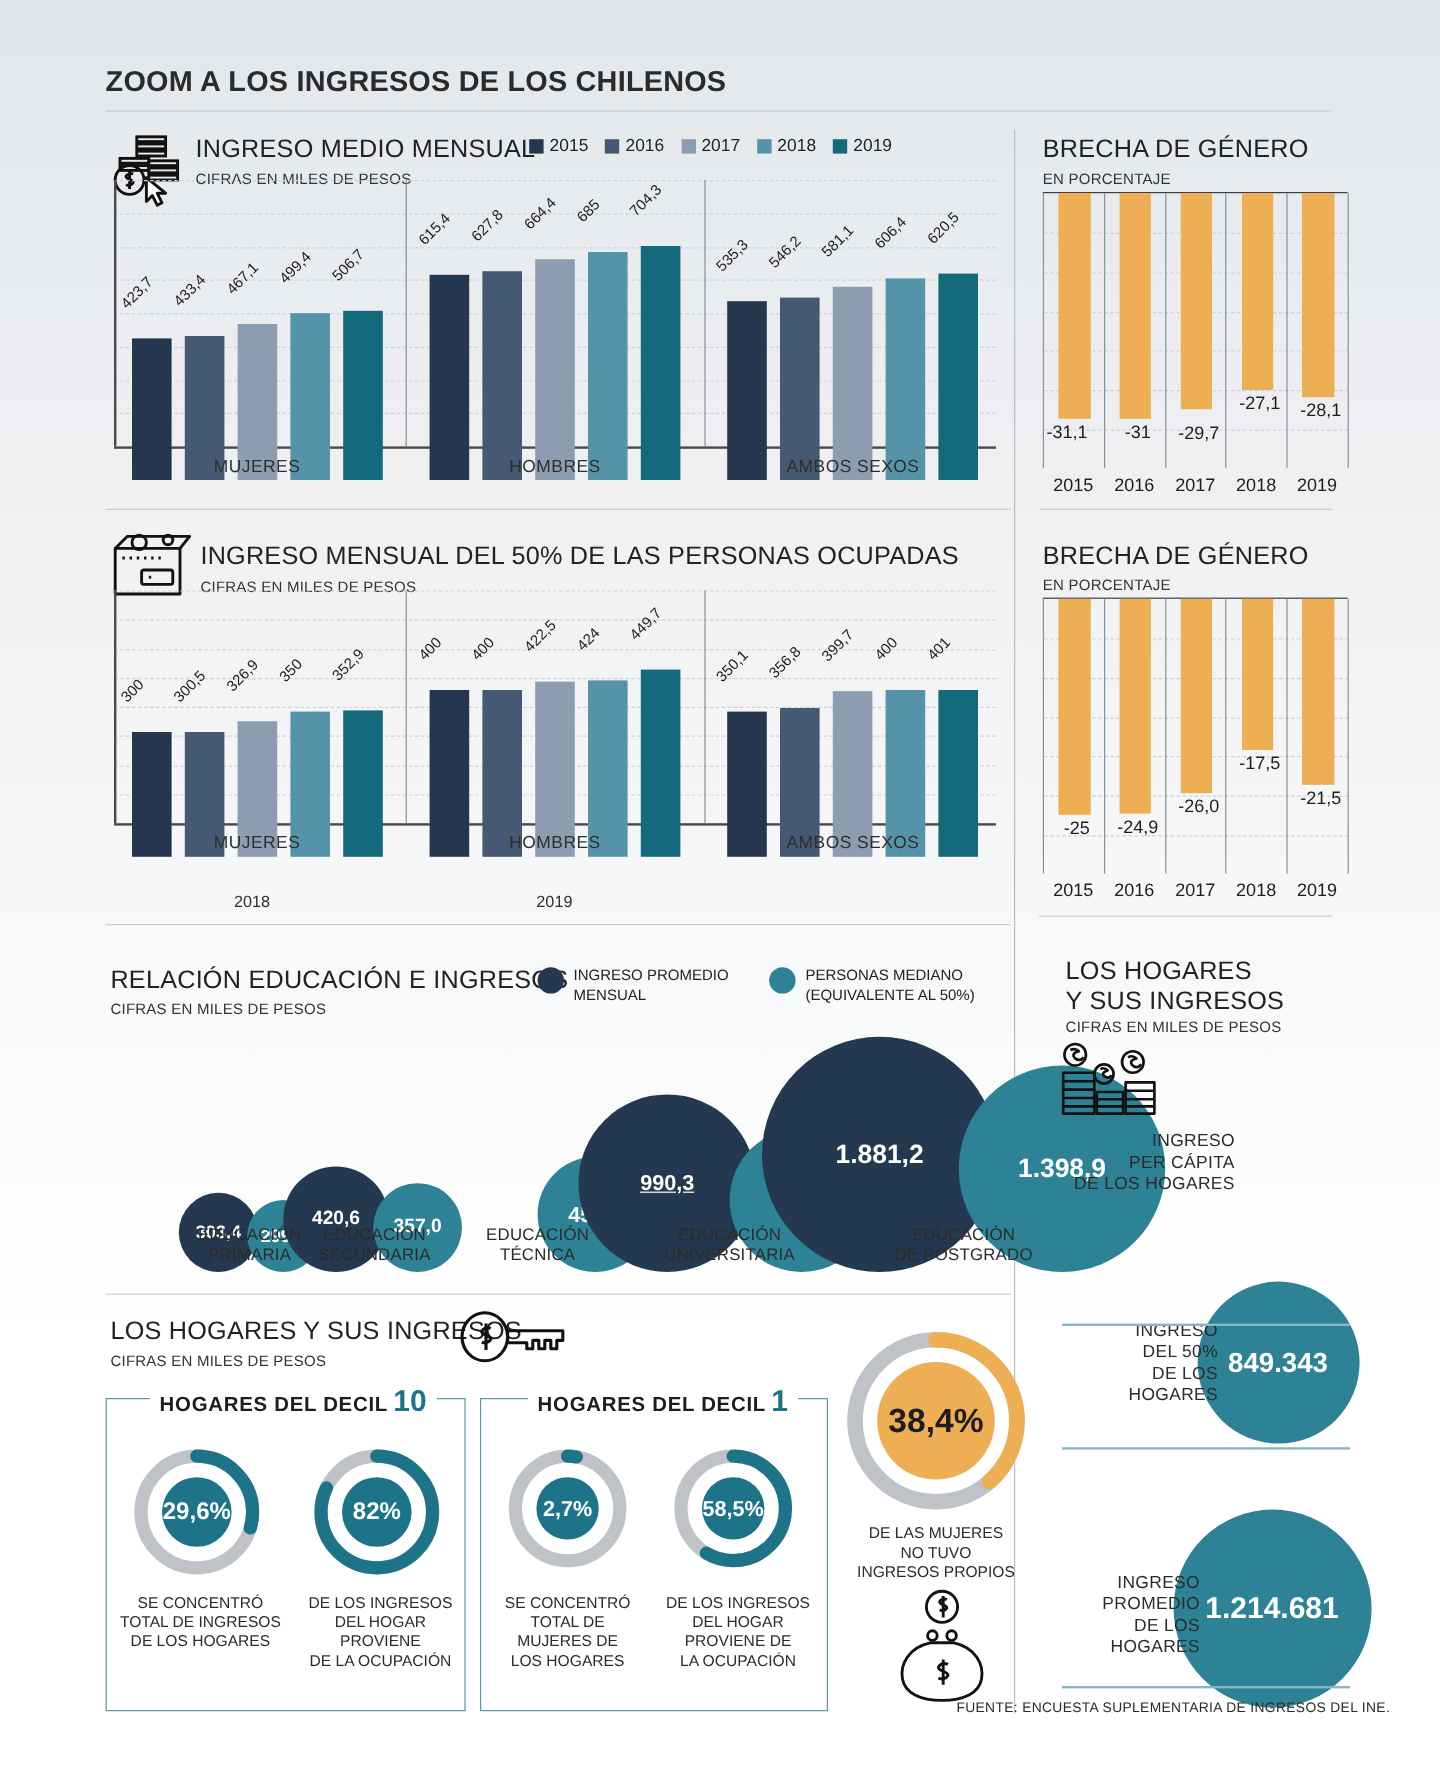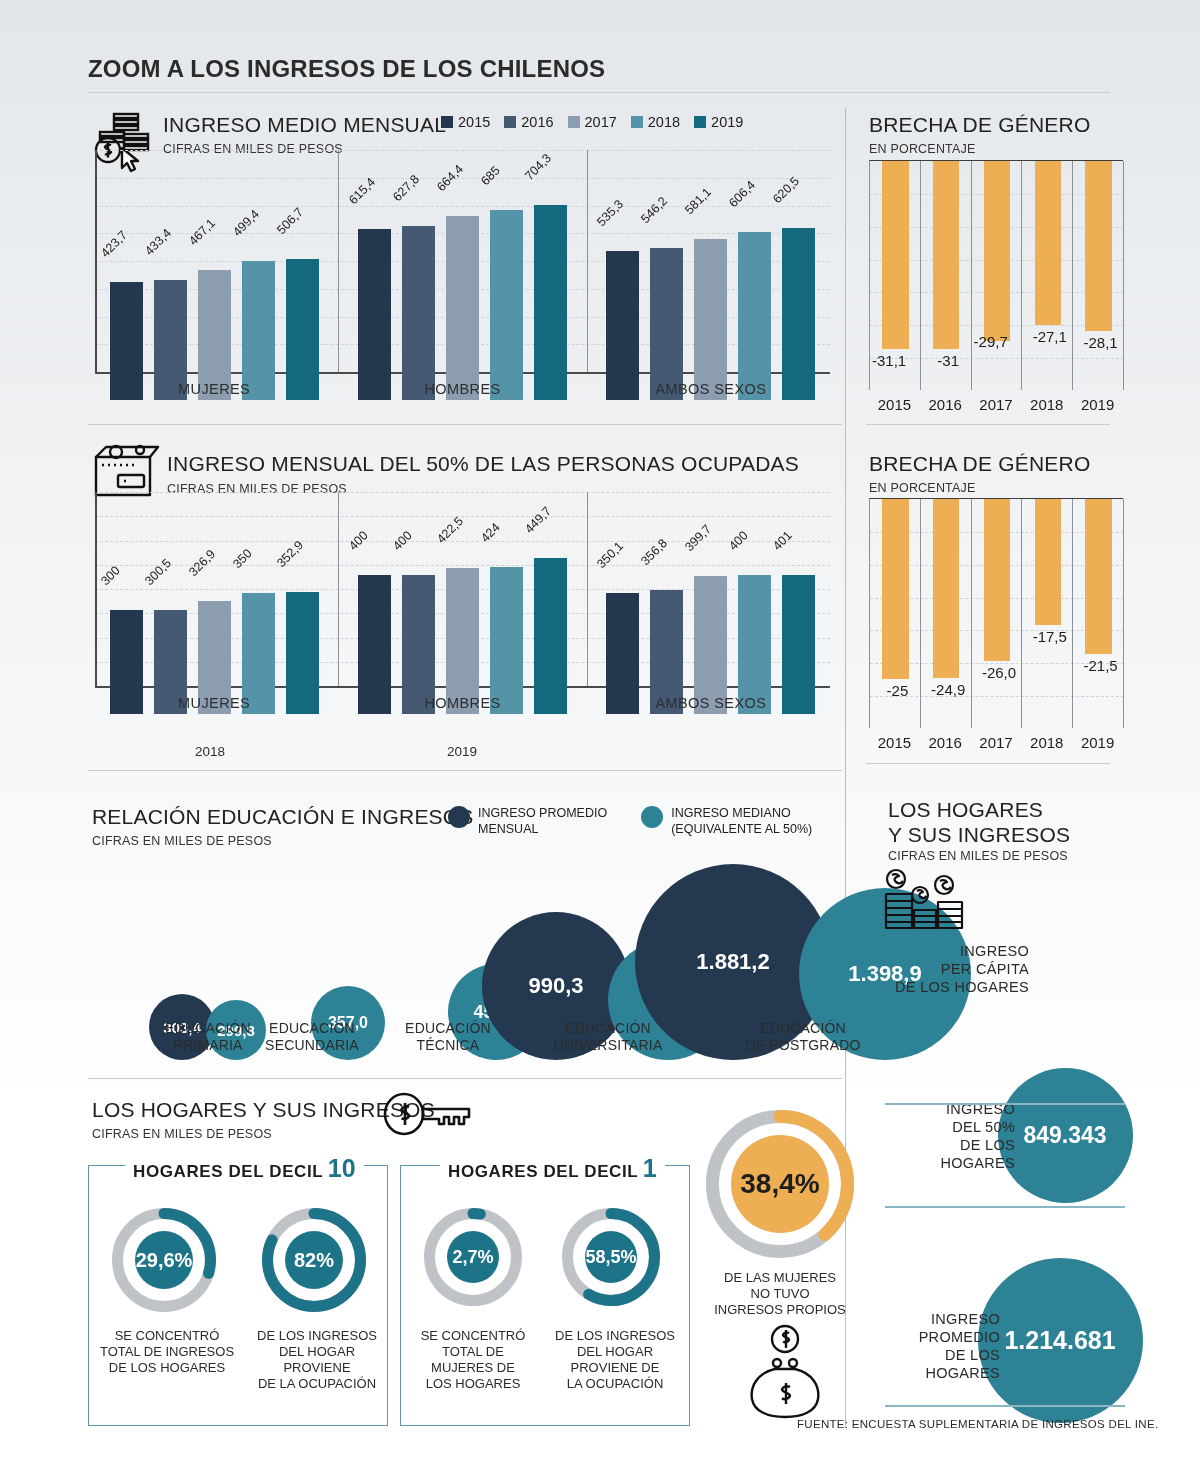--- a/index.html
+++ b/index.html
@@ -210,21 +210,21 @@
         <div class="gg-bar" style="left:113.79199999999999px; width:26.416px; height:179.76315789473685px; background:#eeae54;"></div>
         <div class="gg-cell" style="left:152.39999999999998px; width:50.8px;"></div>
         <div class="gg-bar" style="left:164.59199999999998px; width:26.416px; height:164.02631578947367px; background:#eeae54;"></div>
         <div class="gg-cell" style="left:203.2px; width:50.8px;"></div>
         <div class="gg-bar" style="left:215.392px; width:26.416px; height:170.07894736842107px; background:#eeae54;"></div>
       </div>
       <div class="gg-val" style="left:3px; top:192.23684210526315px; width:50.8px; text-align:left;">-31,1</div>
       <div class="gg-xlab" style="left:0px; top:236px; width:50.8px;">2015</div>
       <div class="gg-val" style="left:53.8px; top:191.6315789473684px; width:50.8px; text-align:center;">-31</div>
       <div class="gg-xlab" style="left:50.8px; top:236px; width:50.8px;">2016</div>
-      <div class="gg-val" style="left:104.6px; top:173px; width:50.8px; text-align:left;">-29,7</div>
+      <div class="gg-val" style="left:104.6px; top:193px; width:50.8px; text-align:center;">-29,7</div>
       <div class="gg-xlab" style="left:101.6px; top:236px; width:50.8px;">2017</div>
       <div class="gg-val" style="left:155.39999999999998px; top:168.02631578947367px; width:50.8px; text-align:center;">-27,1</div>
       <div class="gg-xlab" style="left:152.39999999999998px; top:236px; width:50.8px;">2018</div>
       <div class="gg-val" style="left:206.2px; top:174.07894736842107px; width:50.8px; text-align:center;">-28,1</div>
       <div class="gg-xlab" style="left:203.2px; top:236px; width:50.8px;">2019</div>
     </div>
 
   <div class="hrule abs" style="left:88px; top:424px; width:754px;"></div>
   <div class="hrule abs" style="left:866px; top:424px; width:244px;"></div>
 
@@ -338,41 +338,44 @@
     <div style="display:flex; gap:8px; align-items:flex-start;">
       <span style="width:22px;height:22px;border-radius:50%;background:#24394f;display:block;flex:none;margin-top:1px;"></span>
       <span style="font-size:12.5px;line-height:1.3;color:#222;">
         <span>INGRESO PROMEDIO</span><br>
         <span>MENSUAL</span>
       </span>
     </div>
     <div style="display:flex; gap:8px; align-items:flex-start;">
       <span style="width:22px;height:22px;border-radius:50%;background:#2d8296;display:block;flex:none;margin-top:1px;"></span>
       <span style="font-size:12.5px;line-height:1.3;color:#222;">
-        <span>INGRESO MEDIANO</span><br>
+        <span>PERSONAS MEDIANO</span><br>
         <span>(EQUIVALENTE AL 50%)</span>
       </span>
     </div>
   </div>
 
   <div class="abs" id="bubbles" style="left:88px; top:860px; width:760px; height:210px;">
       <div class="bub" style="left:61px; top:134px; width:66px; height:66px; background:#24394f;">
         <span class="bub-txt" style="font-size:15px;">303,4</span>
       </div>
       <div class="bub" style="left:118px; top:140px; width:60px; height:60px; background:#2d8296;">
         <span class="bub-txt" style="font-size:15px;">299,8</span>
       </div>
+      <div class="bub" style="left:148px; top:112px; width:88px; height:88px; background:#24394f;">
+        <span class="bub-txt" style="font-size:16px;">420,6</span>
+      </div>
       <div class="bub" style="left:223px; top:126px; width:74px; height:74px; background:#2d8296;">
         <span class="bub-txt" style="font-size:16px;">357,0</span>
       </div>
       <div class="bub" style="left:360px; top:104px; width:96px; height:96px; background:#2d8296;">
         <span class="bub-txt" style="font-size:18px;">459,6</span>
       </div>
       <div class="bub" style="left:394px; top:52px; width:148px; height:148px; background:#24394f;">
-        <span class="bub-txt" style="font-size:22px;">990,3</span>
+        <span class="bub-txt" style="font-size:18px;text-decoration:underline;">990,3</span>
       </div>
       <div class="bub" style="left:520px; top:80px; width:120px; height:120px; background:#2d8296;">
         <span class="bub-txt" style="font-size:19px;">701,6</span>
       </div>
       <div class="bub" style="left:547px; top:4px; width:196px; height:196px; background:#24394f;">
         <span class="bub-txt" style="font-size:22px;">1.881,2</span>
       </div>
       <div class="bub" style="left:711px; top:28px; width:172px; height:172px; background:#2d8296;">
         <span class="bub-txt" style="font-size:22px;">1.398,9</span>
       </div>

